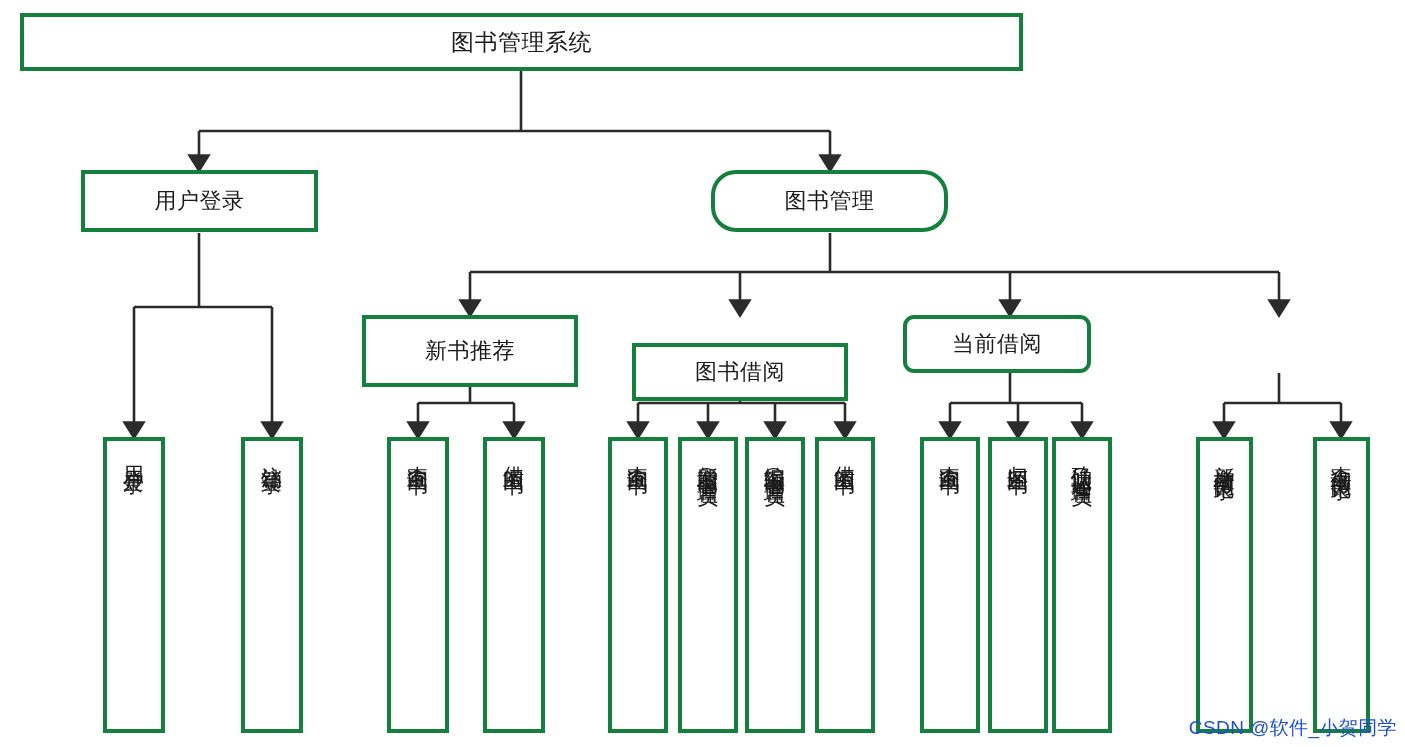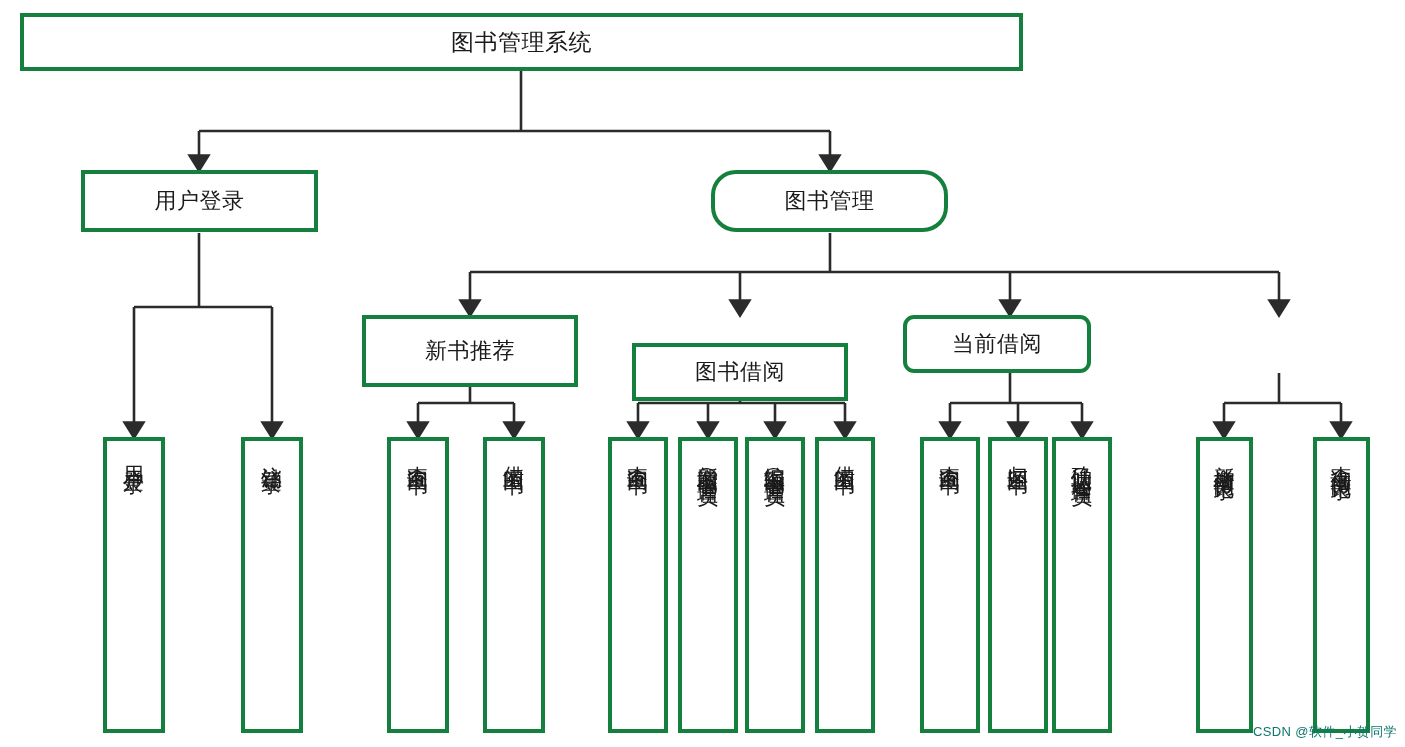--- a/index.html
+++ b/index.html
@@ -58,22 +58,22 @@
     letter-spacing: 3px;
     line-height: 1;
   }
   .node.root .node-label {
     font-size: 23px;
   }
   #watermark {
     position: absolute;
     right: 8px;
     bottom: 6px;
-    font-size: 13px;
-    color: #0f766e;
+    font-size: 19px;
+    color: #1d4ed8;
     z-index: 5;
     letter-spacing: 0.4px;
     white-space: pre;
   }
 </style>
 </head>
 <body>
 
 <div id="canvas">
 

